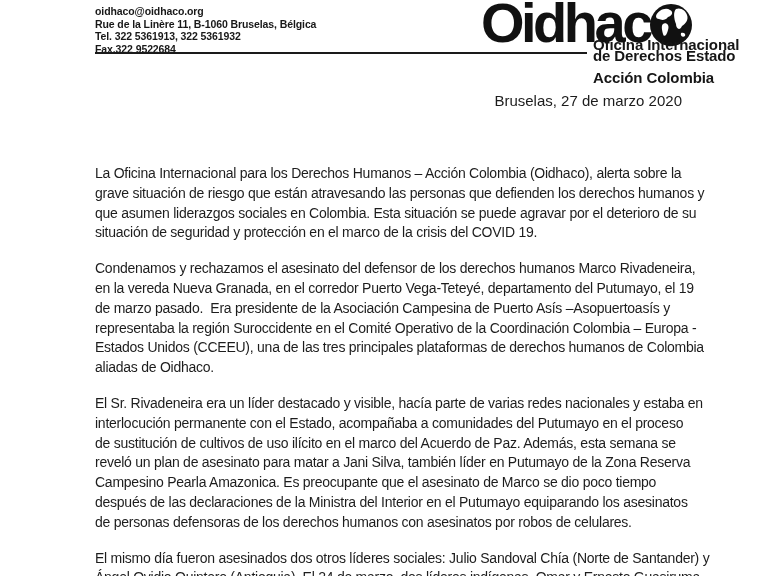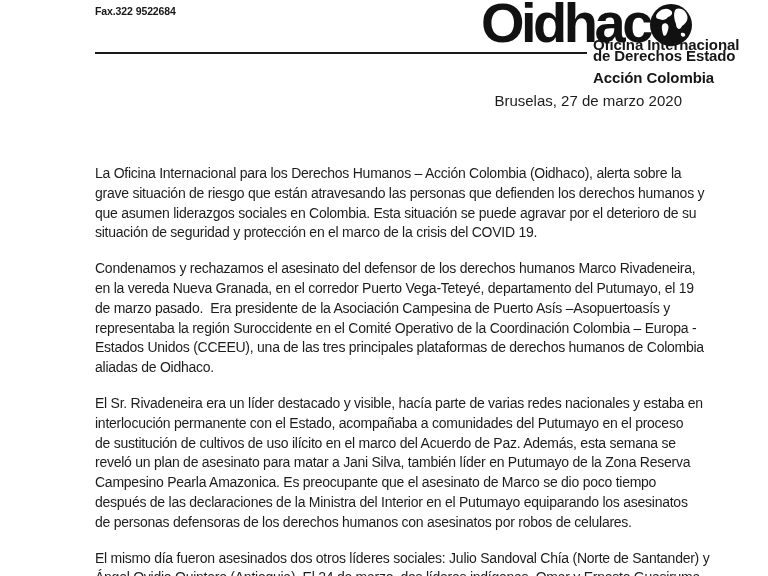--- a/index.html
+++ b/index.html
@@ -62,20 +62,23 @@
     margin: 16px 0 7px 0;
     white-space: pre-wrap;
   }
 </style>
 </head>
 <body>
 
 <div class="page">
 
   <div class="contact">
+    <div>oidhaco@oidhaco.org</div>
+    <div>Rue de la Linère  11, B-1060 Bruselas, Bélgica</div>
+    <div>Tel. 322 5361913, 322 5361932</div>
     <div>Fax.322 9522684</div>
   </div>
 
   <div class="rule"></div>
 
   <div class="logo">
     <span class="wordmark">Oidhac</span>
     <span class="globe">
       <svg width="44" height="44" viewBox="0 0 44 44" aria-hidden="true">
         <circle cx="22" cy="22" r="21" fill="#111111"></circle>

